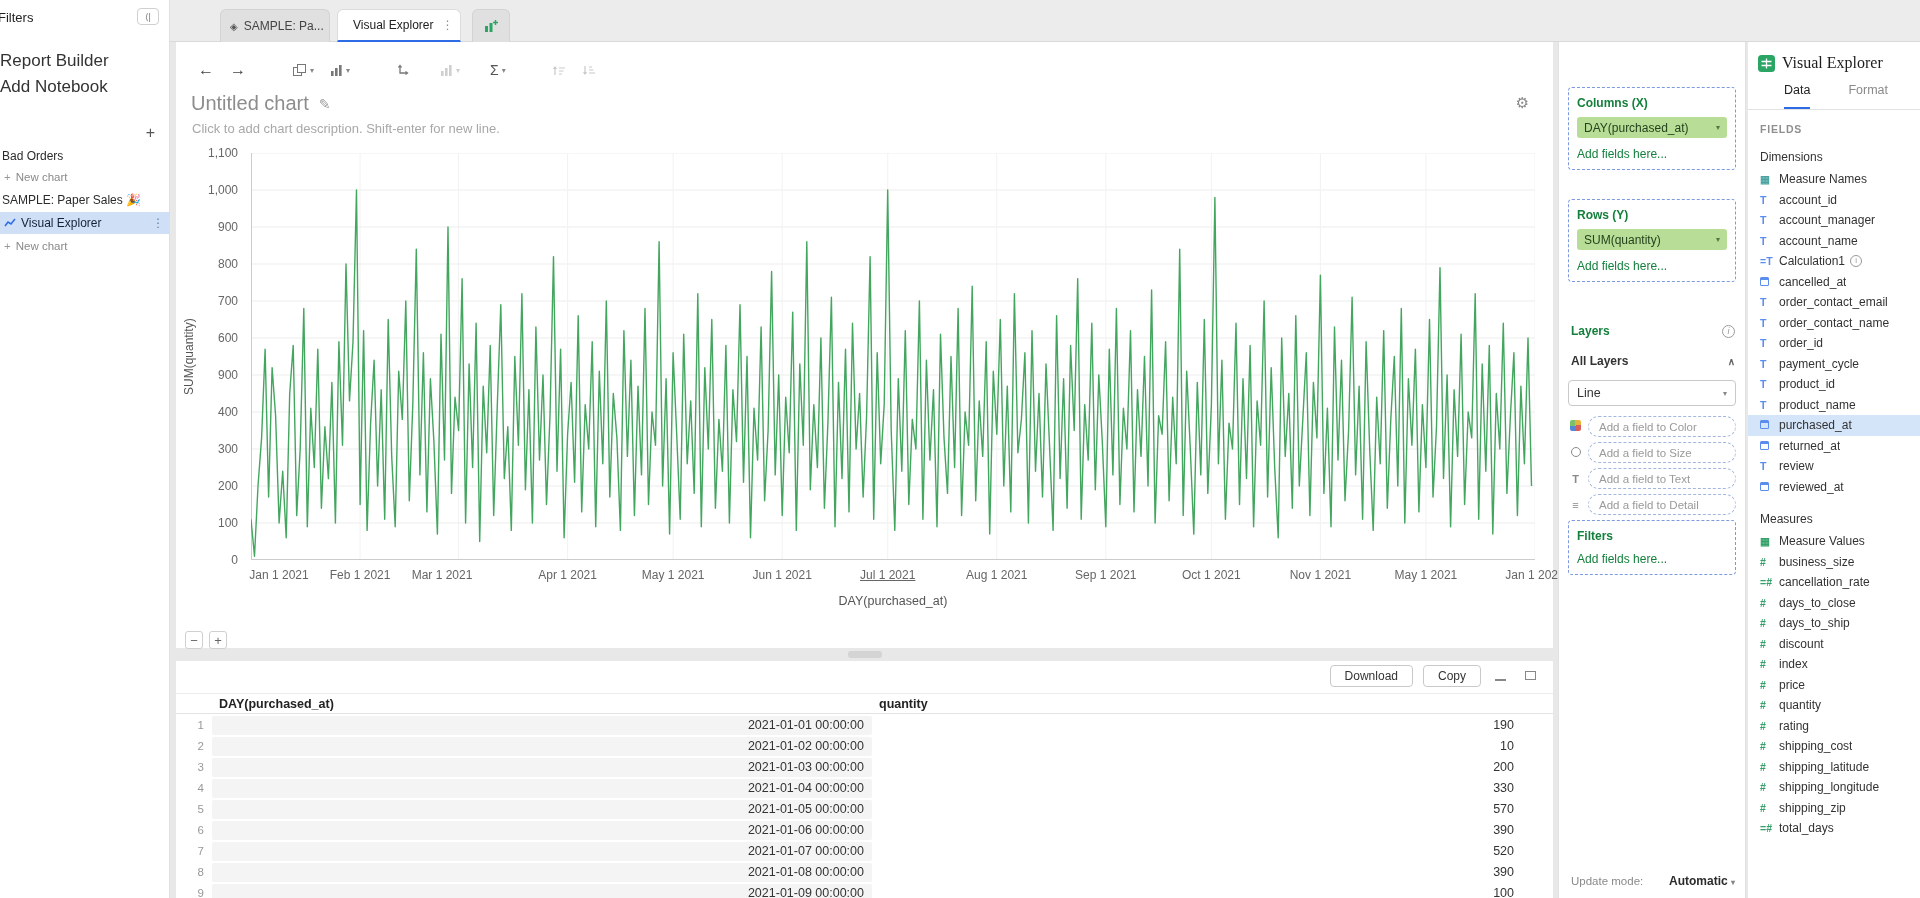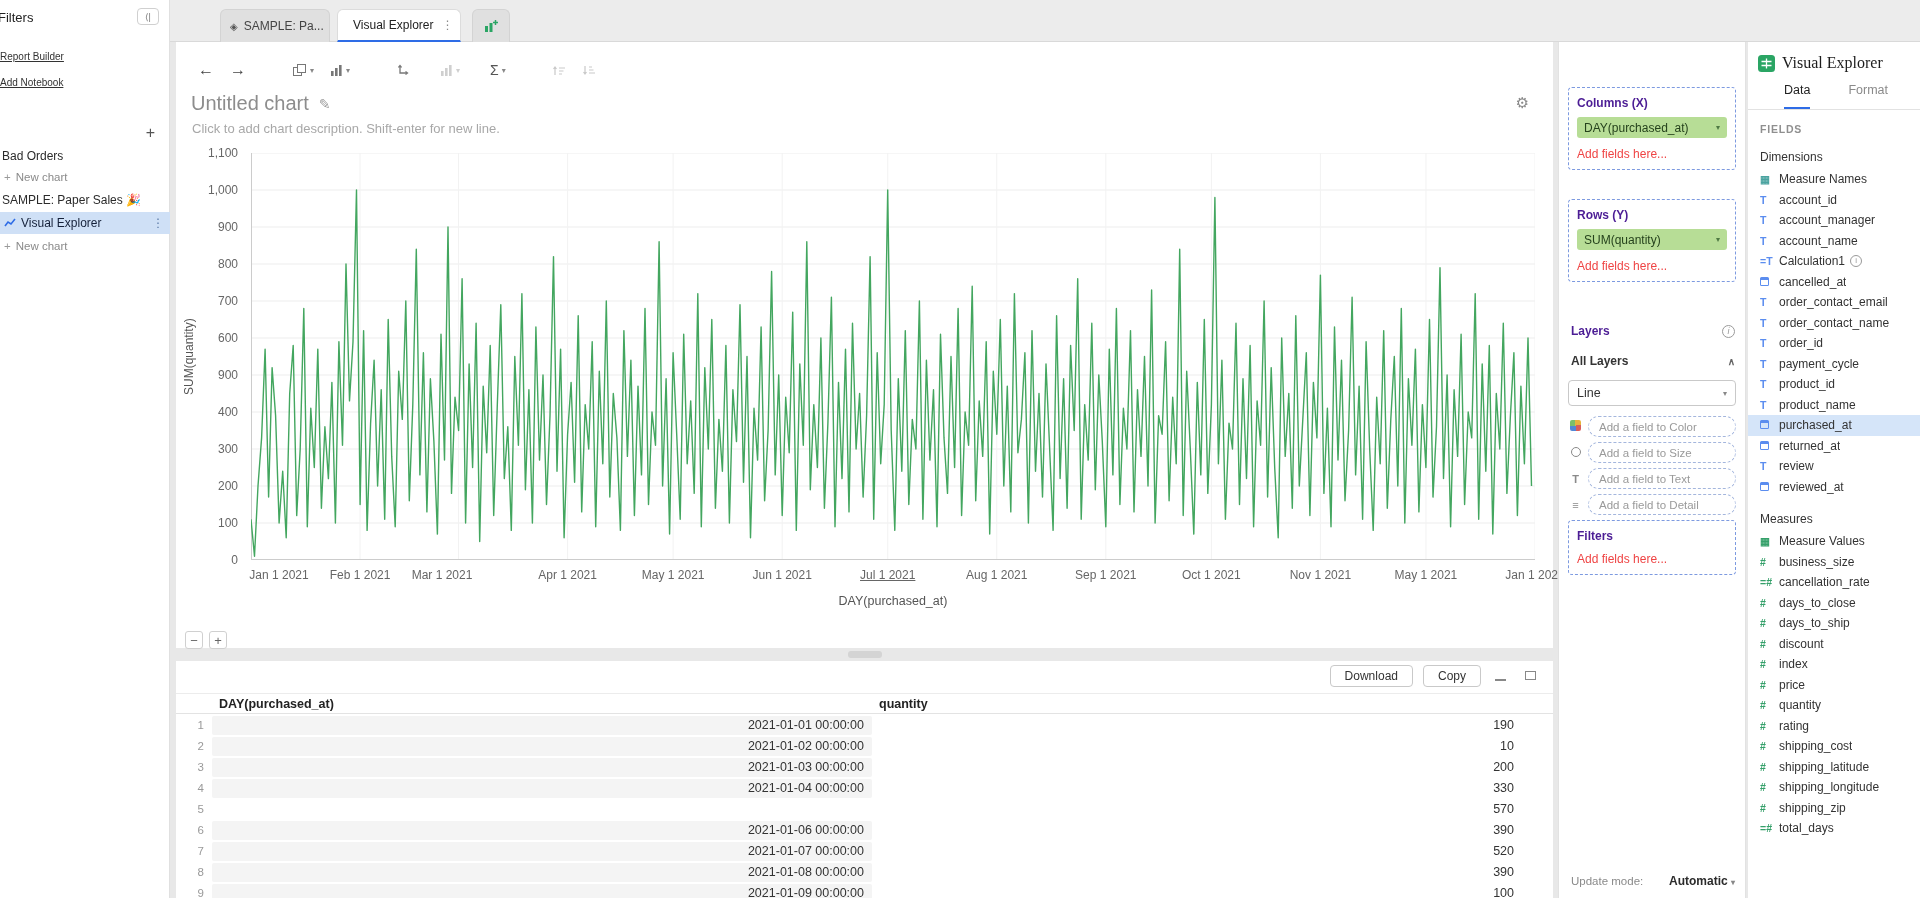--- a/index.html
+++ b/index.html
@@ -4,21 +4,21 @@
 <style>
   * { margin:0; padding:0; box-sizing:border-box; }
   html,body { background:#d8d8d8; }
   body { font-family:"Liberation Sans", sans-serif; }
   #root { position:relative; width:1920px; height:898px; background:#e8e8e8; overflow:hidden; }
 
   
   .sidebar { position:absolute; left:0; top:0; width:170px; height:898px; background:#fff; border-right:1px solid #e0e0e0; z-index:5; }
   .sb-title { position:absolute; left:-2px; top:10px; font-size:13px; color:#222; }
   .sb-collapse { position:absolute; right:10px; top:8px; width:22px; height:17px; border:1px solid #d0d0d0; border-radius:4px; background:#fff; color:#777; font-size:9px; line-height:14px; text-align:center; cursor:pointer; }
-  .sb-link { position:absolute; left:0; font-size:10px; color:#333; cursor:pointer; white-space:nowrap;text-decoration:underline; }
+  .sb-link { position:absolute; left:0; font-size:17px; color:#333; cursor:pointer; white-space:nowrap; }
   .sb-add { position:absolute; right:14px; top:124px; border:none; background:none; font-size:16px; color:#555; cursor:pointer; }
   .tree-item { position:absolute; left:0; height:20px; line-height:20px; font-size:12px; color:#2b2b2b; white-space:nowrap; cursor:pointer; padding-left:2px; }
   .tree-new { position:absolute; left:0; height:19px; line-height:19px; font-size:11.5px; color:#8a8a8a; white-space:nowrap; cursor:pointer; padding-left:4px; }
   .tree-new .plus { margin-right:5px; color:#9a9a9a; }
   .tree-selected { position:absolute; left:0; width:170px; height:22px; background:#cfe0f6; display:flex; align-items:center; gap:5px; padding:0 6px 0 4px; cursor:pointer; }
   .tree-selected .lbl { flex:1; font-size:12px; color:#15213a; white-space:nowrap; overflow:hidden; }
   .tree-selected .dots { color:#5b7aa8; font-size:12px; }
 
   
   .tabbar { position:absolute; left:170px; top:0; width:1750px; height:42px; background:#ececec; border-bottom:1px solid #d9d9d9; }
@@ -69,24 +69,24 @@
   .thead .h2 { position:absolute; left:703px; top:3px; }
   #table-rows { position:absolute; top:54px; left:0; width:100%; }
   .trow { height:21px; position:relative; font-size:12.5px; color:#333; }
   .tnum { position:absolute; left:0; width:28px; text-align:right; color:#999; font-size:11.5px; line-height:21px; }
   .tdate { position:absolute; left:36px; top:1px; width:660px; height:19px; background:#f4f4f4; border-radius:2px; line-height:19px; text-align:right; padding-right:8px; }
   .tqty { position:absolute; left:704px; width:642px; line-height:21px; text-align:right; padding-right:8px; }
 
   
   .config-panel { position:absolute; left:1558px; top:42px; width:188px; height:856px; background:#fff; border-left:1px solid #e2e2e2; border-right:1px solid #e2e2e2; }
   .shelf-box { position:absolute; left:9px; right:9px; border:1px dashed #7d9ae0; border-radius:4px; padding:8px; }
-  .shelf-label { font-size:12px; font-weight:bold; color:#4c1d95; }
+  .shelf-label { font-size:12px; font-weight:bold; color:#15803d; }
   .pill { margin-top:7px; height:21px; background:#b7dd96; border-radius:3px; display:flex; align-items:center; justify-content:space-between; padding:0 7px; font-size:12px; color:#25421c; cursor:pointer; }
   .pill .caret { color:#4f7a43; }
-  .placeholder { margin-top:9px; font-size:12px; color:#ef4444; }
+  .placeholder { margin-top:9px; font-size:12px; color:#15803d; }
   .layers-head { position:absolute; left:12px; right:10px; top:282px; display:flex; justify-content:space-between; align-items:center; }
   .layers-head .shelf-label { font-weight:bold; }
   .info-dot { width:13px; height:13px; border:1px solid #9a9a9a; border-radius:50%; color:#9a9a9a; font-size:9px; line-height:11px; text-align:center; font-style:italic; }
   .all-layers { position:absolute; left:12px; right:10px; top:312px; display:flex; justify-content:space-between; align-items:center; font-size:12px; font-weight:bold; color:#333; cursor:pointer; }
   .chev-up { color:#666; font-size:10px; }
   .line-select { position:absolute; left:9px; right:9px; top:338px; height:26px; border:1px solid #c9c9c9; border-radius:4px; background:#fff; display:flex; align-items:center; justify-content:space-between; padding:0 8px; font-size:12.5px; color:#333; cursor:pointer; }
   .drop-rows { position:absolute; left:9px; right:9px; top:374px; }
   .drop-row { display:flex; align-items:center; gap:5px; margin-bottom:5px; }
   .drop-ic { width:15px; flex:none; text-align:center; font-size:11px; color:#8a8a8a; font-weight:bold; }
   .color-sq { display:inline-block; width:11px; height:11px; border-radius:2px; background:conic-gradient(#e8b33d 0 25%, #d85c5c 0 50%, #5187d6 0 75%, #7bbf6a 0); }
@@ -324,20 +324,21 @@
           <div class="tdate">2021-01-03 00:00:00</div>
           <div class="tqty">200</div>
         </div>
         <div class="trow">
           <div class="tnum">4</div>
           <div class="tdate">2021-01-04 00:00:00</div>
           <div class="tqty">330</div>
         </div>
         <div class="trow">
           <div class="tnum">5</div>
+          <div class="tdate">2021-01-05 00:00:00</div>
           <div class="tqty">570</div>
         </div>
         <div class="trow">
           <div class="tnum">6</div>
           <div class="tdate">2021-01-06 00:00:00</div>
           <div class="tqty">390</div>
         </div>
         <div class="trow">
           <div class="tnum">7</div>
           <div class="tdate">2021-01-07 00:00:00</div>

